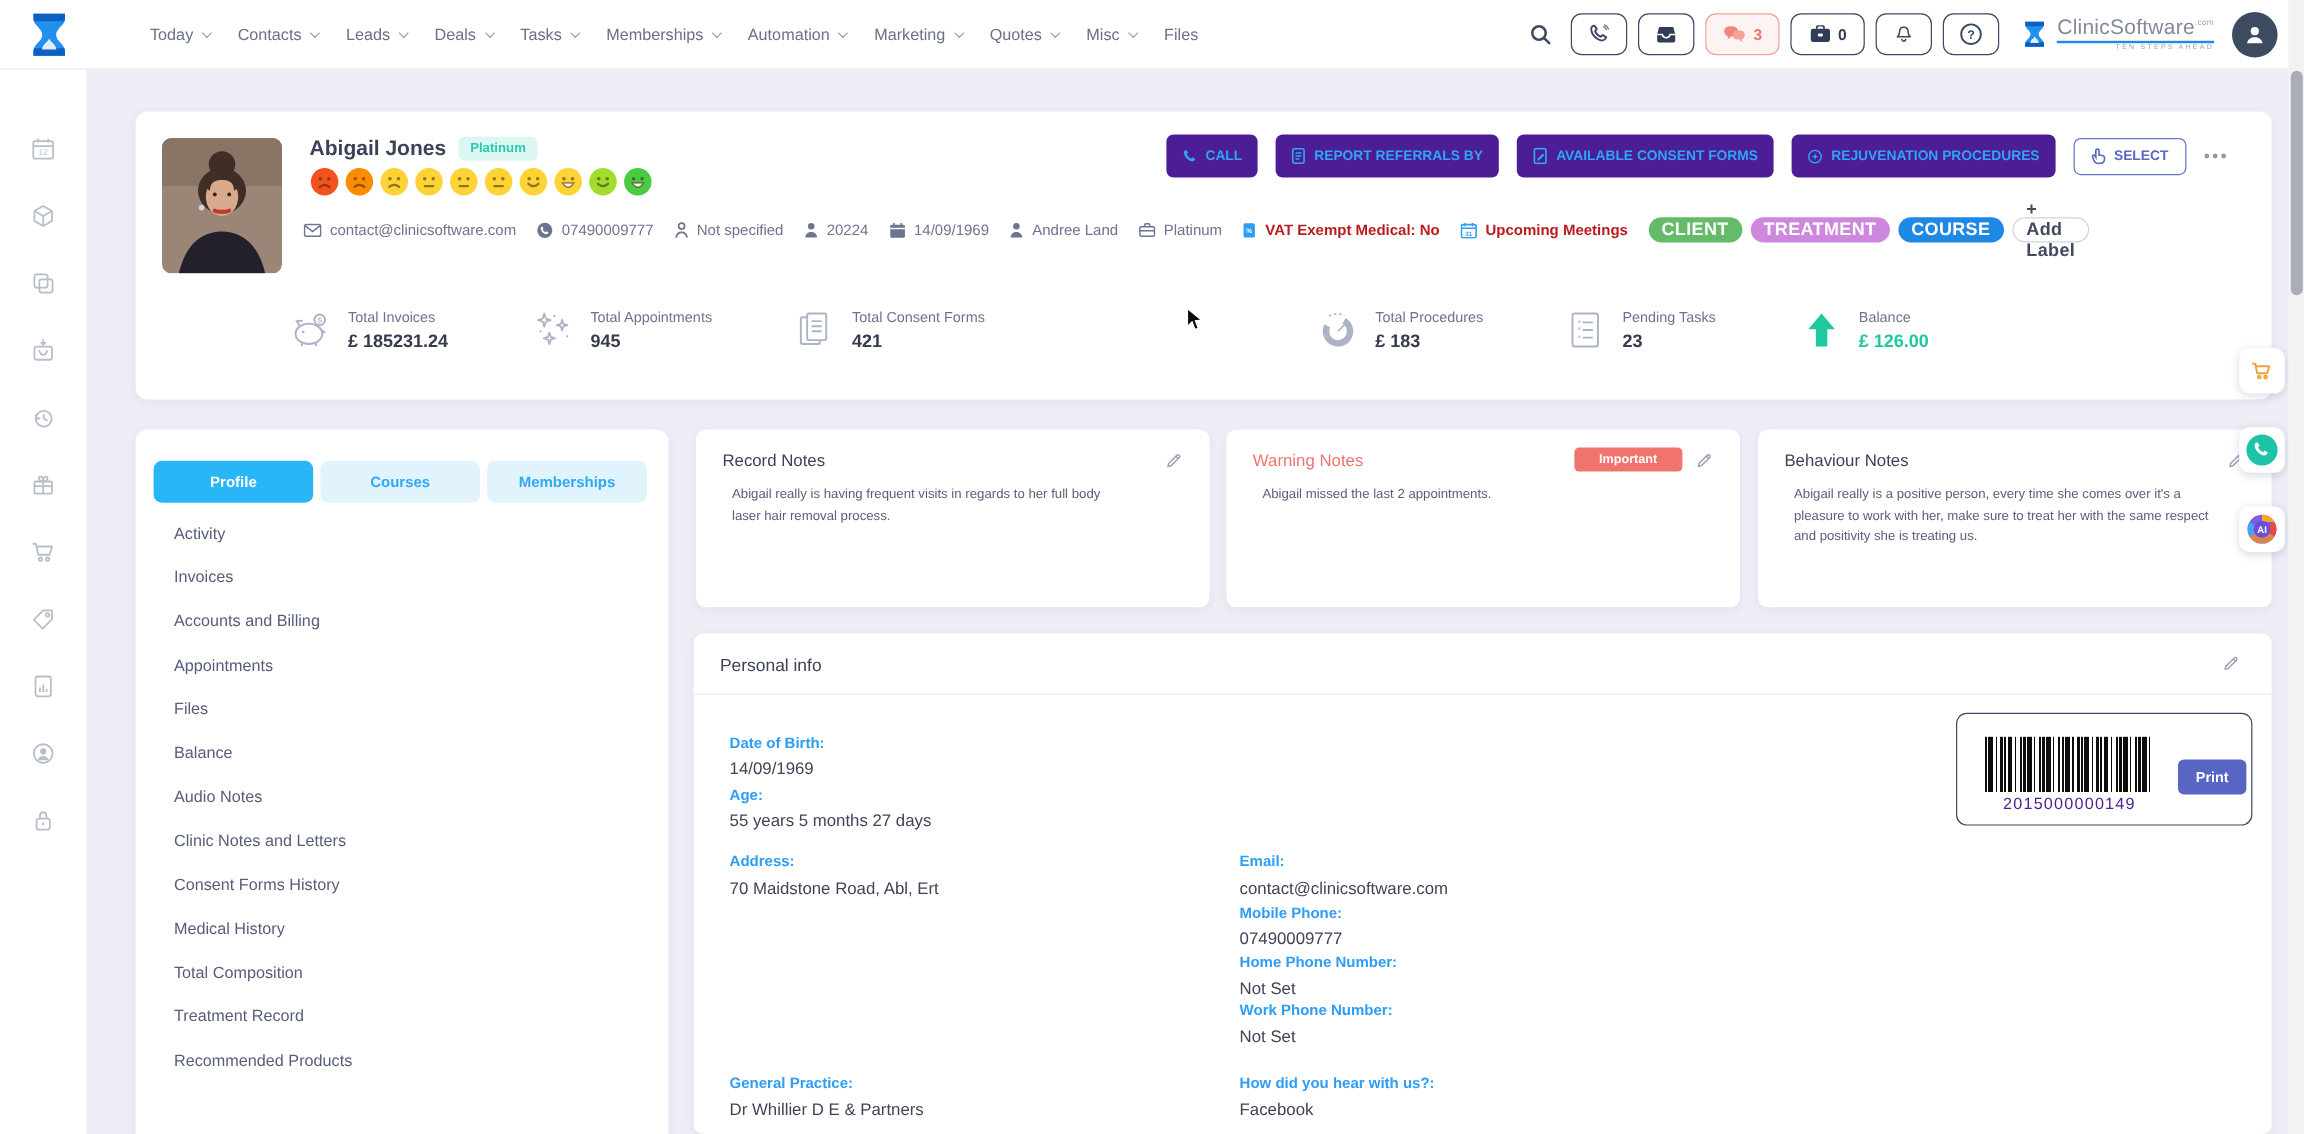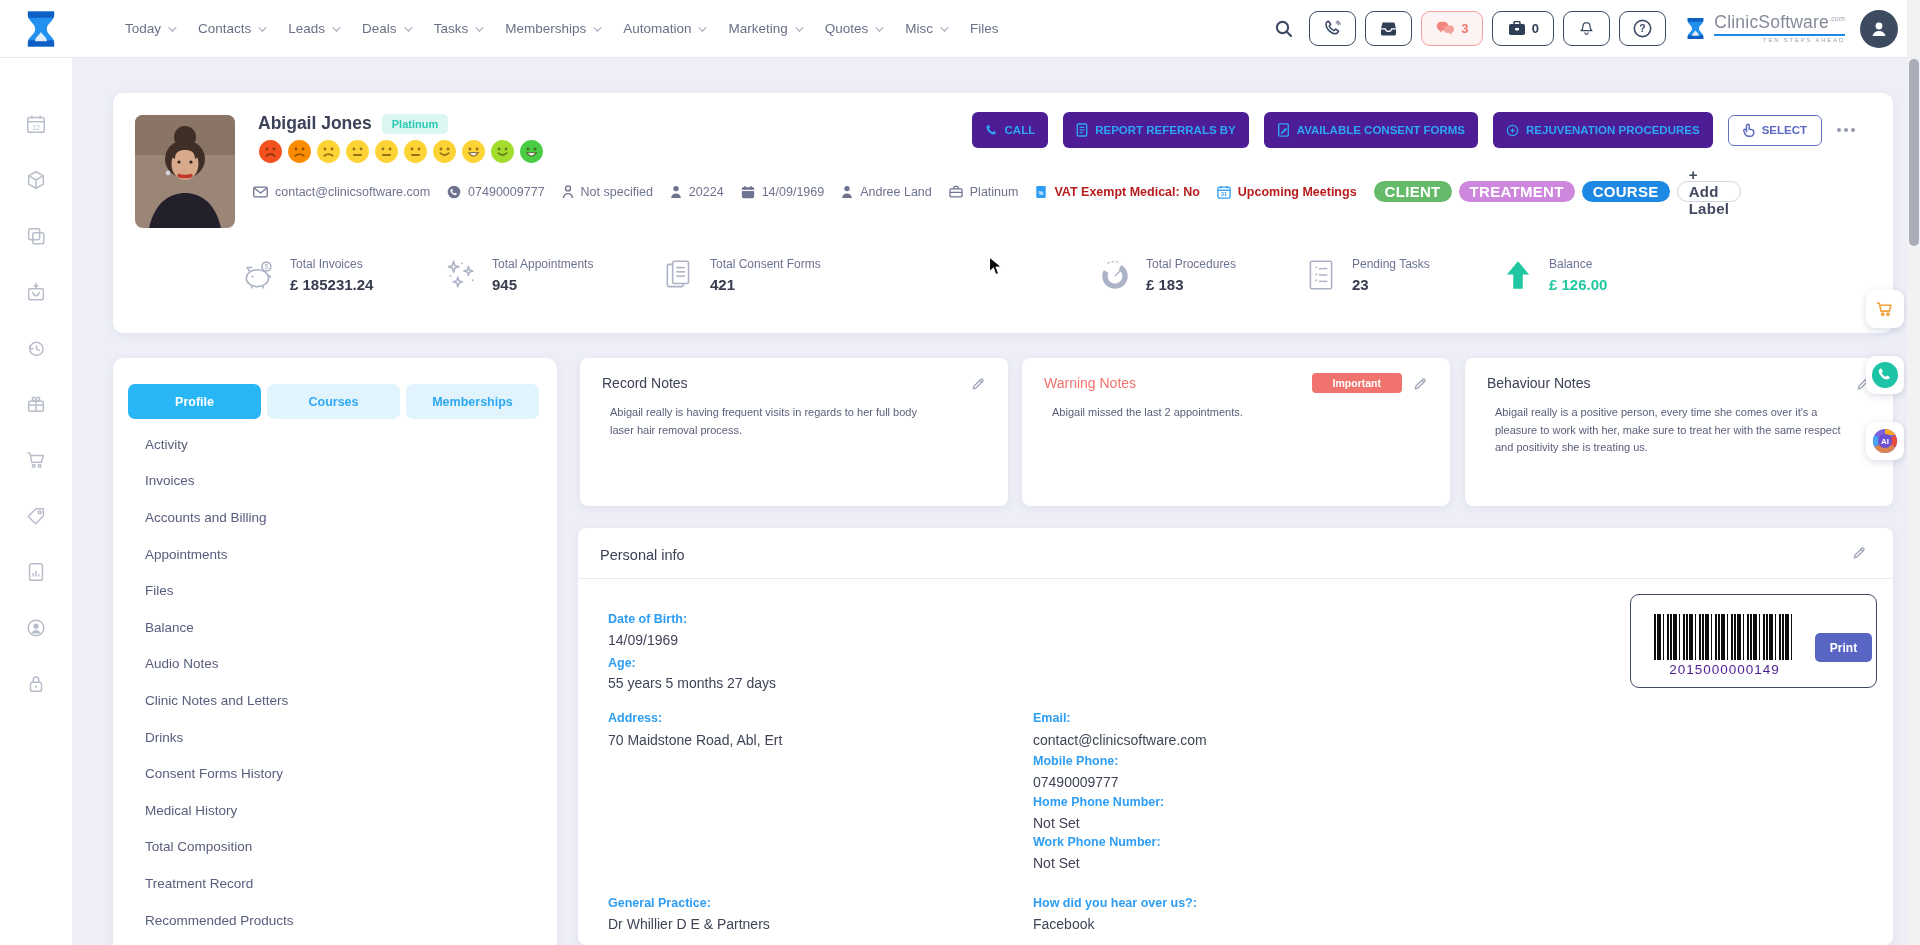--- a/index.html
+++ b/index.html
@@ -571,21 +571,20 @@
   </div>
   <div class="abs" style="left:0;top:68px;right:0">
     <div class="mi">Activity</div>
     <div class="mi">Invoices</div>
     <div class="mi">Accounts and Billing</div>
     <div class="mi">Appointments</div>
     <div class="mi">Files</div>
     <div class="mi">Balance</div>
     <div class="mi">Audio Notes</div>
     <div class="mi">Clinic Notes and Letters</div>
-    <div class="mi">Drinks</div>
     <div class="mi">Consent Forms History</div>
     <div class="mi">Medical History</div>
     <div class="mi">Total Composition</div>
     <div class="mi">Treatment Record</div>
     <div class="mi">Recommended Products</div>
   </div>
 </div>
 
 <div class="card" style="left:580px;top:358px;width:428px;height:148px;border-radius:8px">
   <div class="note-title abs" style="left:22px;top:17px">Record Notes</div>
@@ -635,21 +634,21 @@
   <div class="pi-value" style="left:30px;top:388px">Dr Whillier D E &amp; Partners</div>
 
   <div class="pi-label" style="left:455px;top:183px">Email:</div>
   <div class="pi-value" style="left:455px;top:204px">contact@clinicsoftware.com</div>
   <div class="pi-label" style="left:455px;top:226px">Mobile Phone:</div>
   <div class="pi-value" style="left:455px;top:246px">07490009777</div>
   <div class="pi-label" style="left:455px;top:267px">Home Phone Number:</div>
   <div class="pi-value" style="left:455px;top:287px">Not Set</div>
   <div class="pi-label" style="left:455px;top:307px">Work Phone Number:</div>
   <div class="pi-value" style="left:455px;top:327px">Not Set</div>
-  <div class="pi-label" style="left:455px;top:368px">How did you hear over us?:</div>
+  <div class="pi-label" style="left:455px;top:368px">How did you hear with us?:</div>
   <div class="pi-value" style="left:455px;top:388px">Facebook</div>
 
   <div class="bc-box">
     <div class="barcode"></div>
     <div class="bc-num">2015000000149</div>
     <div class="bc-print">Print</div>
   </div>
 </div>
 
 <div class="float-btn" style="top:290px">

